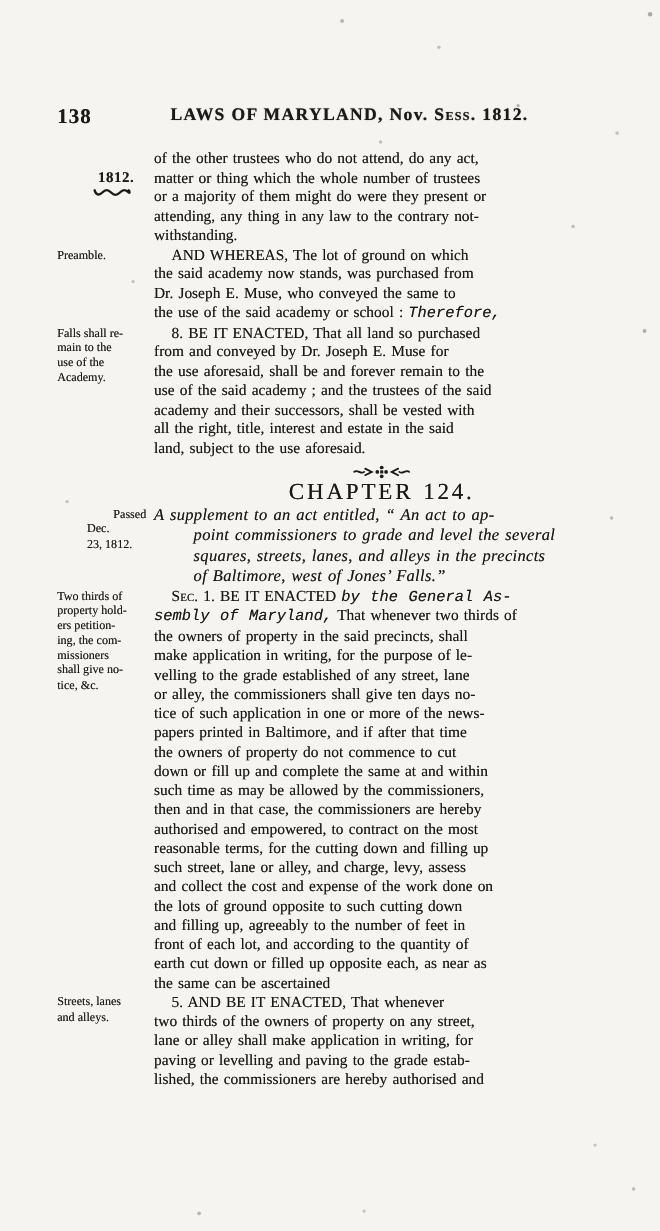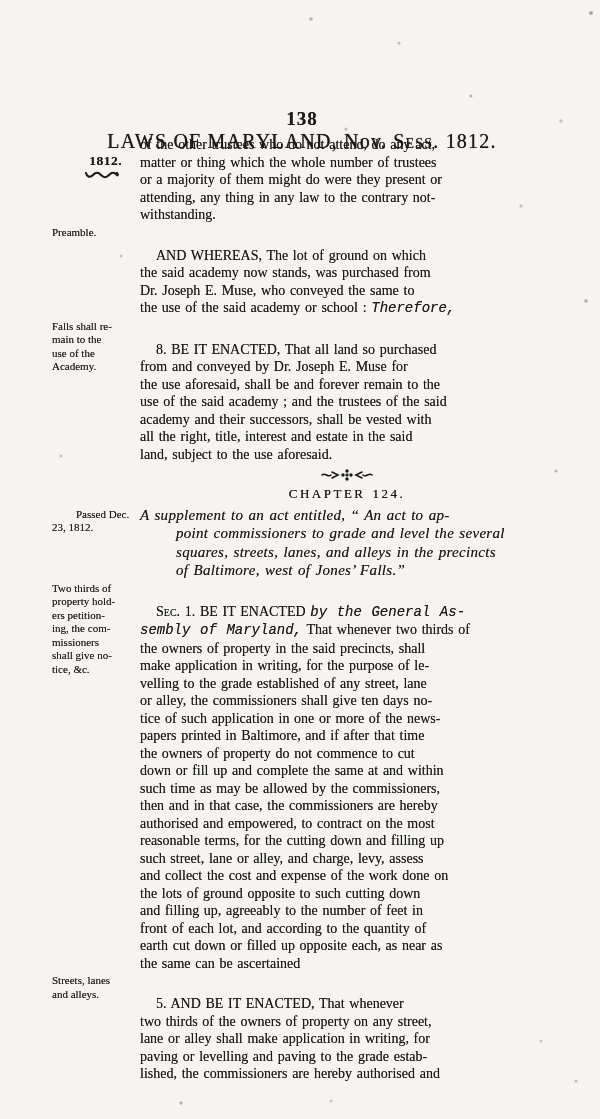--- a/index.html
+++ b/index.html
@@ -5,68 +5,68 @@
   html,body{margin:0;padding:0;}
   body{
     width:600px;height:1119px;position:relative;overflow:hidden;
     background:#f5f4f1;
     font-family:"Liberation Serif", serif;
     color:#1c1a18;
   }
   .page{position:absolute;inset:0;}
   
   .header{
-    position:absolute;left:52px;top:108px;width:500px;
-    display:flex;align-items:center;flex-direction:column;
+    position:absolute;left:52px;top:96px;width:500px;
+    display:flex;align-items:flex-start;
   }
   .page-number{
     font-size:19px;font-weight:bold;letter-spacing:1px;
     text-shadow:0 0 .6px rgba(20,18,16,.75);
   }
   .header-title{
     flex:1;text-align:center;
-    font-size:20px;font-weight:normal;letter-spacing:1.2px;
+    font-size:16px;font-weight:bold;letter-spacing:1.2px;
     text-shadow:0 0 .7px rgba(20,18,16,.8);
     white-space:nowrap;
   }
   .sc{font-variant:small-caps;}
   
   .doc{
     position:absolute;left:52px;top:136px;
     display:grid;grid-template-columns:80px 414px;column-gap:8px;
     row-gap:0;
   }
   .note{
     font-size:11px;line-height:13.6px;white-space:pre-line;
     padding-top:2px;
     text-shadow:0 0 .4px rgba(20,18,16,.6);
   }
   .note-year{
     font-size:13.5px;text-align:right;padding-right:10px;line-height:15px;
     font-weight:bold;letter-spacing:.5px;
   }
   .note-year .squiggle{display:block;margin:1px 2px 0 auto;}
-  .note-passed{text-indent:24px;}
+  .note-passed{text-indent:24px;margin-left:27px;}
   .body-text{
     font-size:14px;line-height:17.5px;white-space:pre-line;
     word-spacing:1.2px;
     text-shadow:0 0 .5px rgba(20,18,16,.65);
   }
-  .indent{text-indent:16px;margin-top:23px;}
+  .indent{text-indent:16px;}
   .chapter-title-block{
     font-style:italic;font-size:15px;line-height:18.5px;
     padding-left:36px;text-indent:-36px;
     letter-spacing:.3px;
   }
   .italic{font-style:italic;font-family:Liberation Mono, monospace;}
   .ornament-row{
     text-align:center;padding:5px 0 1px 0;height:14px;
   }
   .chapter-heading{
-    text-align:center;font-size:13px;letter-spacing:2.5px;
+    text-align:center;font-size:21px;letter-spacing:2.5px;
     padding:2px 0 3px 0;white-space:normal;
     text-shadow:0 0 .6px rgba(20,18,16,.75);
   }
   .spacer-cell{min-height:1px;}
   
   .speckles{
     position:absolute;top:0;left:0;width:2px;height:2px;border-radius:50%;
     background:transparent;
     box-shadow:
       310px 18px 0 .8px #b9b6b0, 398px 42px 0 .6px #c2bfb9, 590px 12px 0 1px #aaa7a1,

